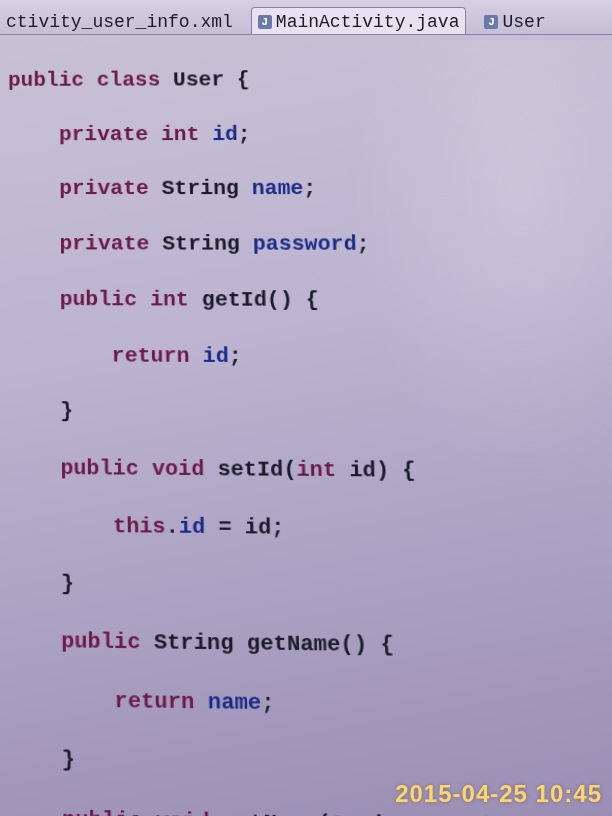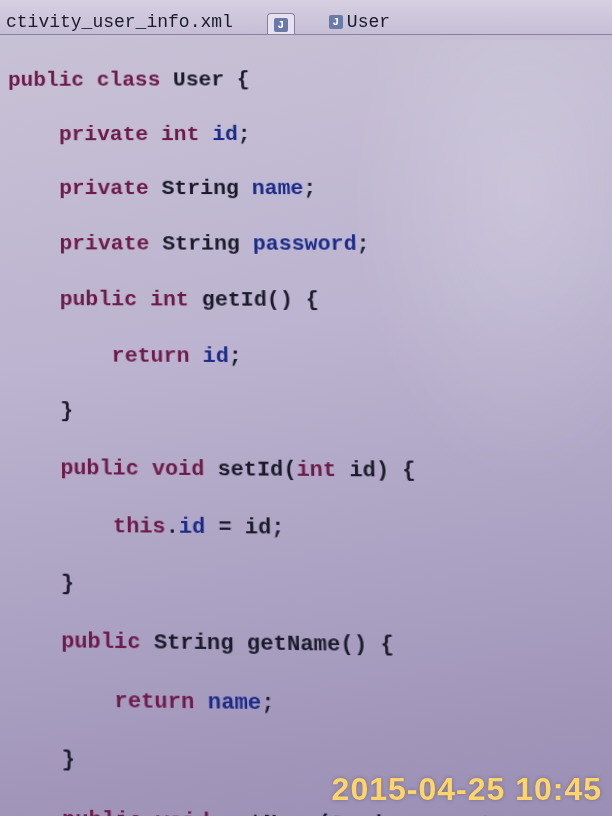--- a/index.html
+++ b/index.html
@@ -16,21 +16,21 @@
     height: 816px;
     position: relative;
     background: linear-gradient(170deg, #c9c3d6 0%, #bcb4d0 40%, #a89ec0 75%, #9a8eb4 100%);
     box-sizing: border-box;
   }
   .tabbar {
     height: 34px;
     display: flex;
     align-items: flex-end;
     padding-left: 0;
-    gap: 28px;
+    gap: 12px;
     font-family: "Courier New", monospace;
     font-size: 18px;
     color: #1a1a2a;
     overflow: hidden;
     white-space: nowrap;
     border-bottom: 1px solid #8880a0;
     background: linear-gradient(#d6d0e2, #c6bed6);
   }
   .tab {
     padding: 4px 6px 2px 6px;
@@ -71,21 +71,21 @@
   .editor .line {
     display: block;
   }
   .kw { color: #6d1a4a; font-weight: bold; }
   .ident { color: #1a2a88; }
   .timestamp {
     position: absolute;
     right: 10px;
     bottom: 8px;
     font-family: Arial, sans-serif;
-    font-size: 32px;
+    font-size: 24px;
     font-weight: bold;
     color: #ffd56a;
     letter-spacing: 1px;
     text-shadow: 0 0 4px rgba(0,0,0,0.25);
   }
   .glare {
     position: absolute;
     top: 40px;
     right: 0;
     width: 300px;
@@ -98,20 +98,21 @@
 <body>
 
 <div class="screen">
 
   <div class="tabbar">
     <div class="tab">
       <span>ctivity_user_info.xml</span>
     </div>
     <div class="tab active">
       <span class="tab-icon">J</span>
+      <span>MainActivity.java</span>
     </div>
     <div class="tab">
       <span class="tab-icon">J</span>
       <span>User</span>
     </div>
   </div>
 
   <div class="editor">
 <span class="line"><span class="kw">public</span><span class="kw"> class</span><span> User {</span></span>
 <span class="line"><span class="kw">    private</span><span class="kw"> int</span><span class="ident"> id</span><span>;</span></span>

